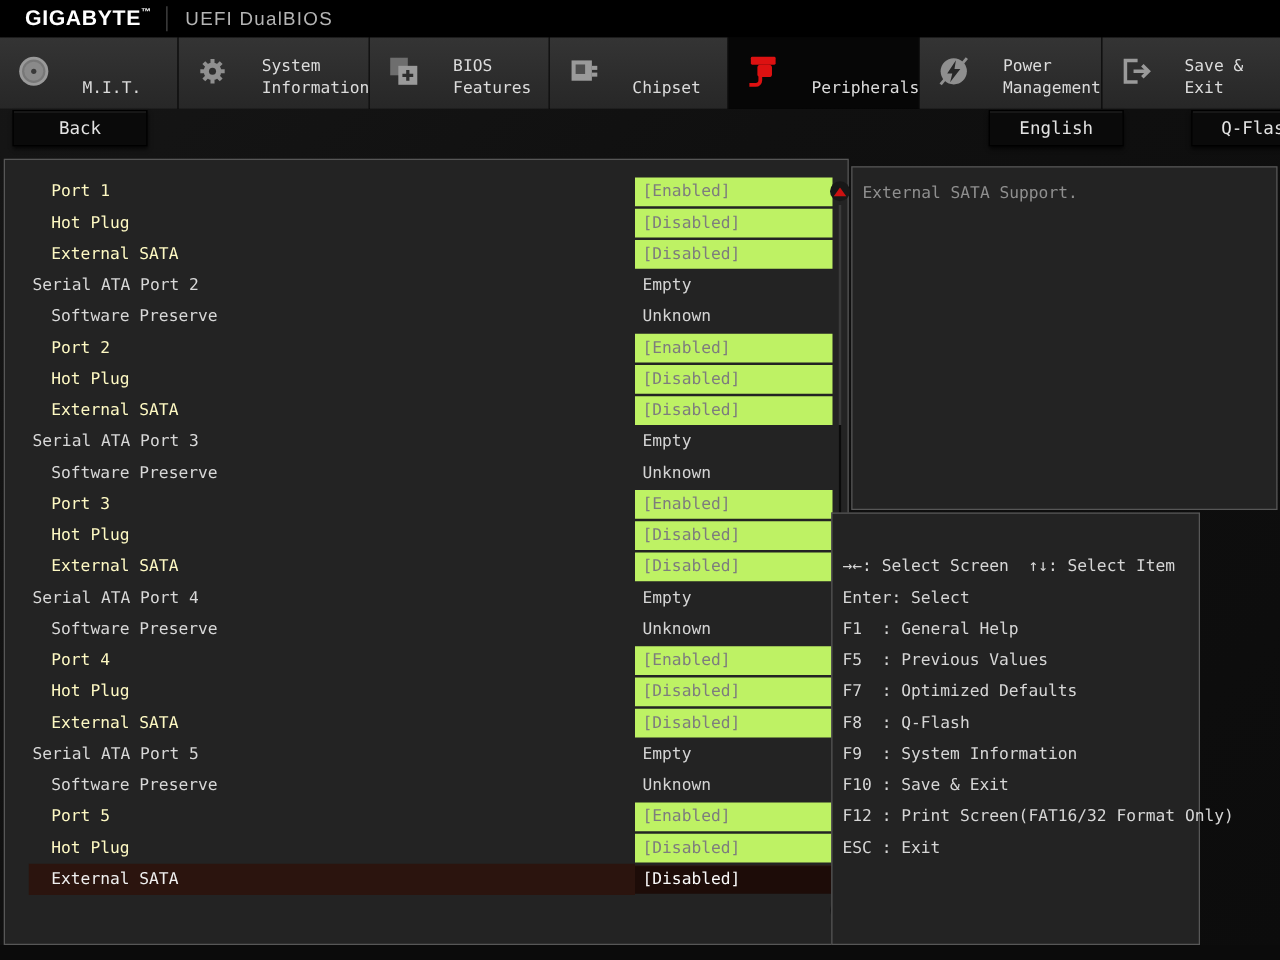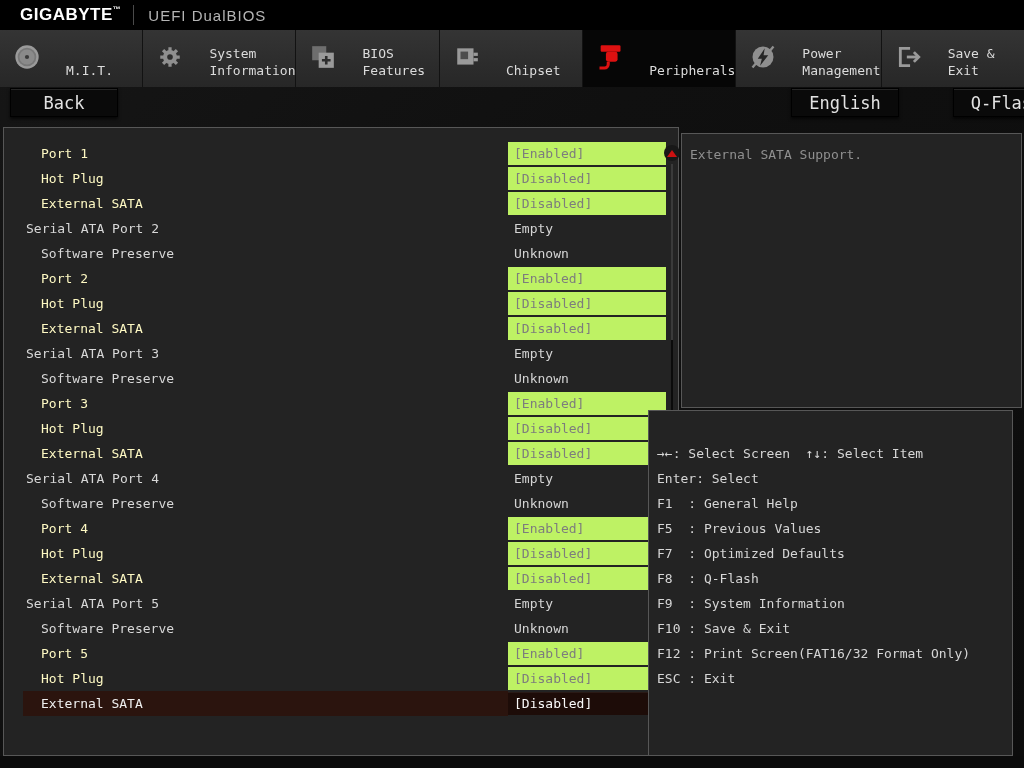--- a/index.html
+++ b/index.html
@@ -21,30 +21,30 @@
   .tab{flex:1;background:linear-gradient(#343434,#272727);border-right:1px solid #121212;
     display:flex;align-items:flex-end;padding:0 0 8px 10px;box-sizing:border-box;cursor:pointer;gap:16px;}
   .tab:last-child{border-right:none;}
   .tab.active{background:#060606;}
   .tab-icon{width:30px;height:28px;margin:0 8px 8px 2px;display:flex;align-items:center;justify-content:center;flex:none;}
   .tab-label{color:#dcdcdc;font-size:13px;line-height:17px;white-space:pre-line;}
 
   
   .btn{position:absolute;height:29px;background:#0a0a0a;border:1px solid #000;
     box-shadow:inset 0 1px 0 #262626,0 2px 3px rgba(0,0,0,.7);
-    color:#e3e3e3;font-family:inherit;font-size:17px;cursor:pointer;}
+    color:#e3e3e3;font-family:inherit;font-size:14px;cursor:pointer;}
   .btn-back{left:10px;top:88px;width:108px;}
   .btn-english{left:791px;top:88px;width:108px;}
   .btn-qflash{left:953px;top:88px;width:107px;}
 
   
   .panel{position:absolute;background:#232323;border:1px solid #575757;box-sizing:border-box;}
   .main-panel{left:3px;top:127px;width:676px;height:629px;}
   .help-panel{left:681px;top:133px;width:341px;height:275px;}
-  .keys-panel{left:648px;top:410px;width:365px;height:346px;}
+  .keys-panel{left:665px;top:410px;width:295px;height:346px;}
 
   
   .rows{position:absolute;top:13px;left:0;width:663px;}
   .row{position:relative;height:25px;}
   .row-label{position:absolute;left:19px;top:0;width:485px;height:25px;line-height:25px;
     font-size:13px;color:#d8d8d8;box-sizing:border-box;}
   .row.lvl0 .row-label{padding-left:3px;}
   .row.lvl1 .row-label{padding-left:18px;}
   .row.dim .row-label{color:#fef9c3;}
   .row-value{position:absolute;left:504px;top:0;width:158px;height:25px;line-height:25px;

